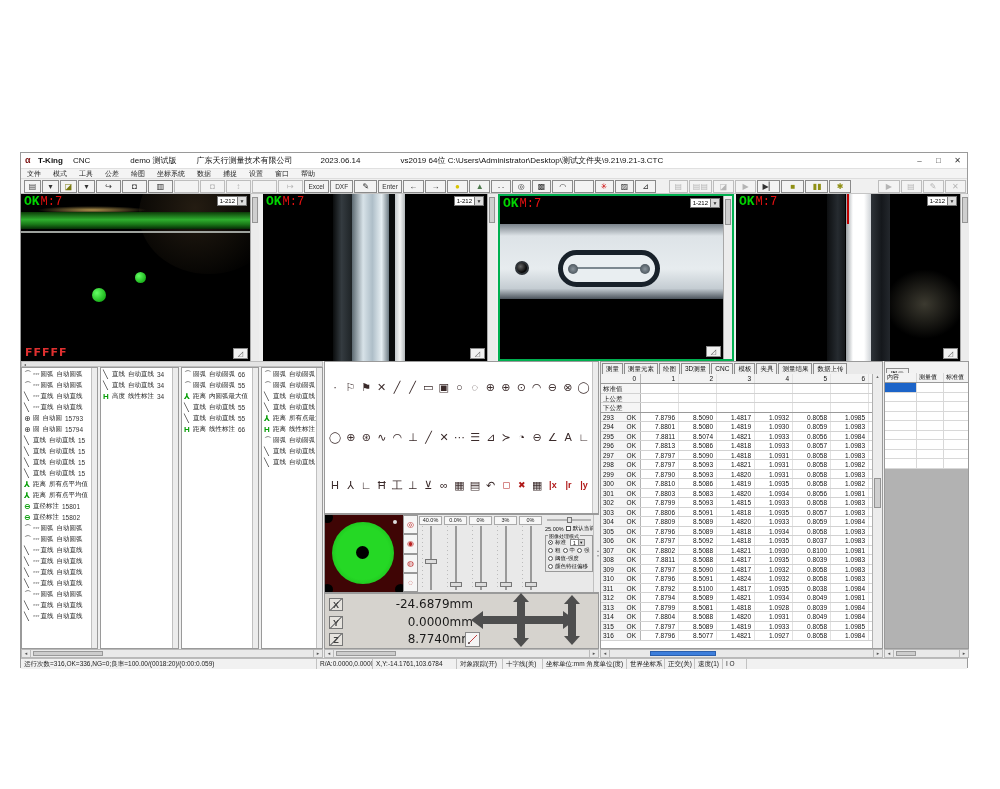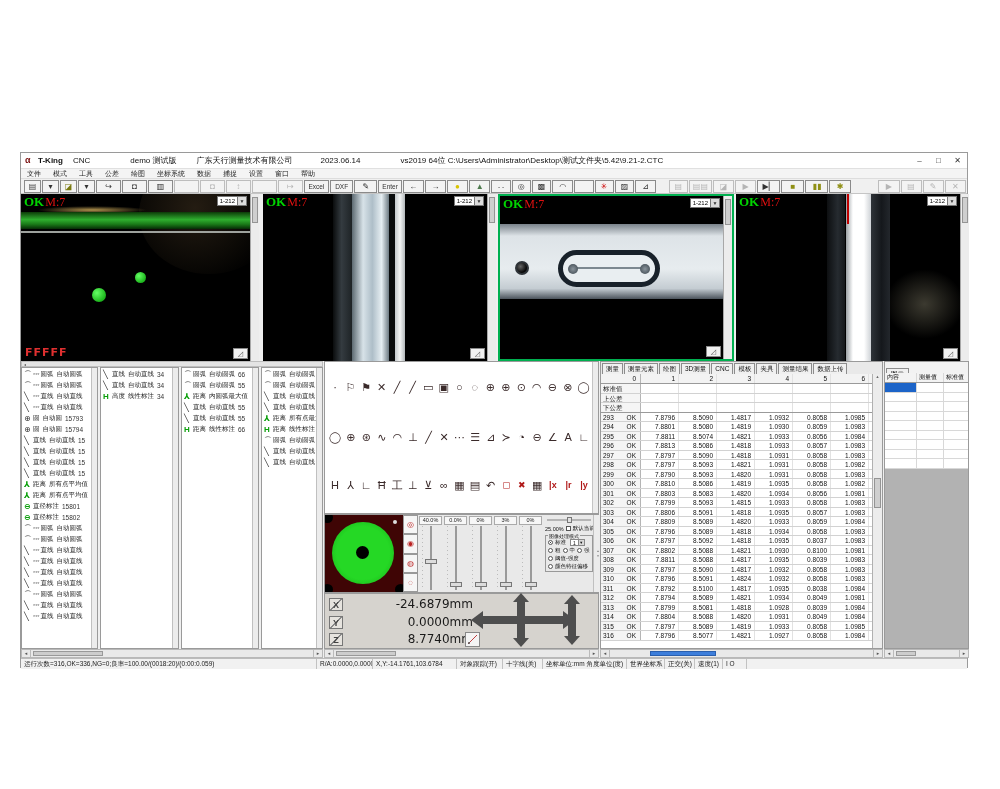--- a/index.html
+++ b/index.html
@@ -22,21 +22,21 @@
 .toolbar{position:absolute;left:0;top:25px;width:100%;height:16px;background:#f0f0f0;border-top:1px solid #ddd;border-bottom:1px solid #c5c5c5;display:flex;align-items:center;padding-left:3px}
 .tb{min-width:17px;height:13px;margin-right:1px;background:#f3f3f3;border:1px solid #8a8a8a;font-size:8px;line-height:11px;text-align:center;color:#333;white-space:nowrap;overflow:hidden}
 .tbt{font-size:6.5px;padding:0 3px;line-height:11px}
 .dis{color:#b5b5b5;border-color:#bdbdbd}
 .olv{color:#7a7a10}.olv2{color:#8f8f14;font-weight:bold}.red{color:#c00}.yel{color:#d9c400}.grn{color:#4d7a4d}
 .tbsep{height:13px}
 
 .cam{position:absolute;top:41px;height:167px;background:#000;overflow:hidden}
 .cam1{left:0;width:238px}.cam2{left:242px;width:233px}.cam3{left:477px;width:236px;border:2px solid #00b050}.cam4{left:715px;width:233px}
 .lay{position:absolute}
-.cstat{position:absolute;top:0;left:3px;font-weight:bold;font-size:13px;color:#00d400;z-index:5;font-family:Liberation Serif, serif}
+.cstat{position:absolute;top:0;left:3px;font-weight:bold;font-size:13px;color:#00d400;z-index:5;font-family:Liberation Mono, monospace}
 .cmode{font-size:12px;color:#e01010;font-weight:normal;margin-left:1px}
 .combo{position:absolute;top:2px;right:12px;height:10px;background:#fff;border:1px solid #777;display:flex;z-index:6}
 .cval{font-size:6px;line-height:8px;padding:0 2px;color:#000}
 .cdd{width:9px;background:#dcdcdc;border-left:1px solid #777;font-size:5px;line-height:8px;text-align:center;color:#333}
 .vsb{position:absolute;right:0;top:0;bottom:0;width:9px;background:#ececec;border-left:1px solid #a8a8a8;z-index:5}
 .vsbt{position:absolute;left:1px;right:1px;top:3px;height:26px;background:#cfcfcf;border:1px solid #949494}
 .grip{position:absolute;right:11px;bottom:2px;width:15px;height:11px;background:#f2f2f2;border:1px solid #8a8a8a;font-size:7px;line-height:9px;text-align:center;color:#555;z-index:6}
 .cfoot{position:absolute;bottom:2px;left:4px;color:#e03030;font-weight:bold;font-size:11px;letter-spacing:1px;z-index:5;font-family:"DejaVu Sans",sans-serif}
 
 .c1-glow{top:12px;left:16px;width:110px;height:8px;background:radial-gradient(ellipse,rgba(205,170,90,.85),transparent 70%)}
@@ -165,21 +165,21 @@
 <div class="stage">
 <div class="window">
 
   <div class="titlebar">
     <span class="logo">α</span>
     <span class="tspan t0">T-King</span>
     <span class="tspan t1">CNC</span>
     <span class="tspan t2">demo 测试版</span>
     <span class="tspan t3">广东天行测量技术有限公司</span>
     <span class="tspan t4">2023.06.14</span>
-    <span class="tspan t5">vs2019 64位  C:\Users\Administrator\Desktop\测试文件夹\5.42\9.21-2.CTC</span>
+    <span class="tspan t5">vs2019 64位  C:\Users\Administrator\Desktop\测试文件夹\9.21\9.21-3.CTC</span>
     <span class="winbtns">
       <span class="wbtn">–</span>
       <span class="wbtn">□</span>
       <span class="wbtn">✕</span>
     </span>
   </div>
 
   <div class="menubar" id="menubar">
         <div class="mi">文件</div>
         <div class="mi">模式</div>

